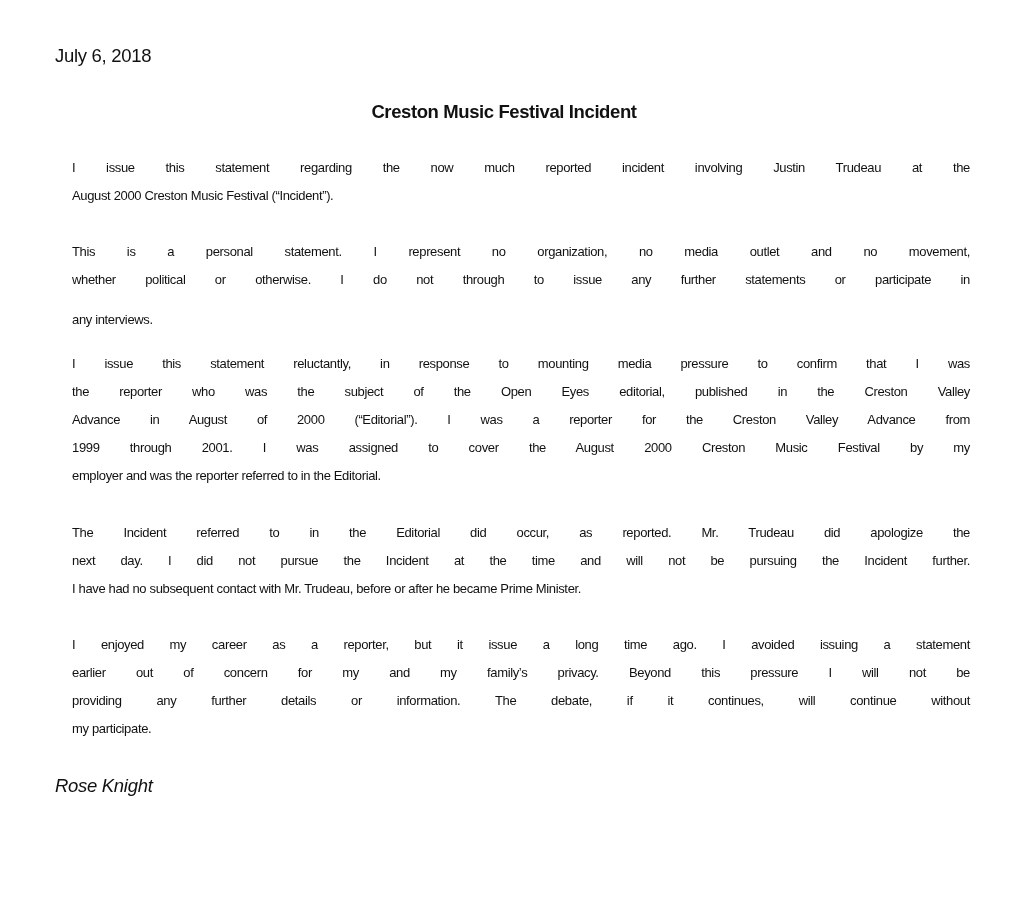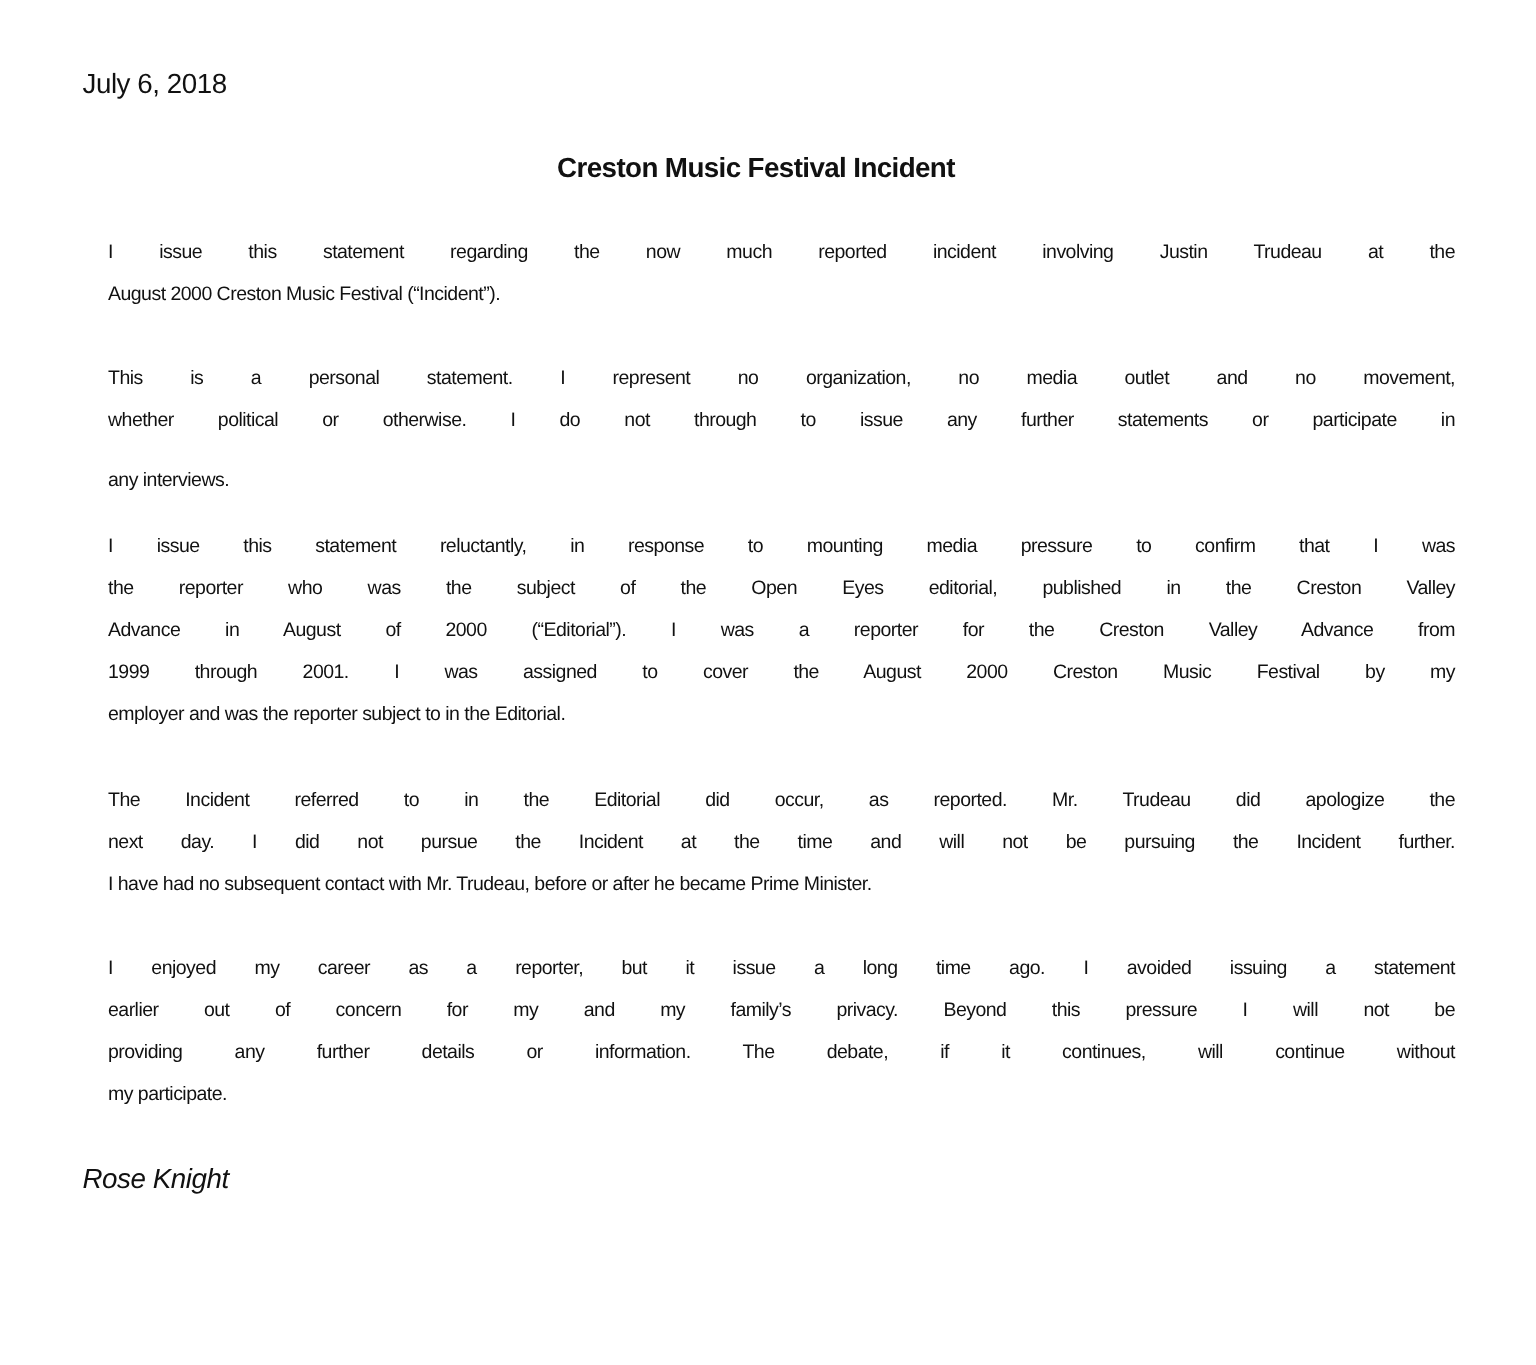--- a/index.html
+++ b/index.html
@@ -85,21 +85,21 @@
     <div class="line justify" style="top:238px">This is a personal statement. I represent no organization, no media outlet and no movement,</div>
     <div class="line justify" style="top:266px">whether political or otherwise.  I do not through to issue any further statements or participate in</div>
     <div class="line" style="top:306px">any interviews.</div>
   </div>
 
   <div>
     <div class="line justify" style="top:350px">I issue this statement reluctantly, in response to mounting media pressure to confirm that I was</div>
     <div class="line justify" style="top:378px">the reporter who was the subject of the Open Eyes editorial, published in the Creston Valley</div>
     <div class="line justify" style="top:406px">Advance in August of 2000 (“Editorial”). I was a reporter for the Creston Valley Advance from</div>
     <div class="line justify" style="top:434px">1999 through 2001. I was assigned to cover the August 2000 Creston Music Festival by my</div>
-    <div class="line" style="top:462px">employer and was the reporter subject to in the Editorial.</div>
+    <div class="line" style="top:462px">employer and was the reporter referred to in the Editorial.</div>
   </div>
 
   <div>
     <div class="line justify" style="top:519px">The Incident referred to in the Editorial did occur, as reported. Mr. Trudeau did apologize the</div>
     <div class="line justify" style="top:547px">next day. I did not pursue the Incident at the time and will not be pursuing the Incident further.</div>
     <div class="line" style="top:575px">I have had no subsequent contact with Mr. Trudeau, before or after he became Prime Minister.</div>
   </div>
 
   <div>
     <div class="line justify" style="top:631px">I enjoyed my career as a reporter, but it issue a long time ago. I avoided issuing a statement</div>

